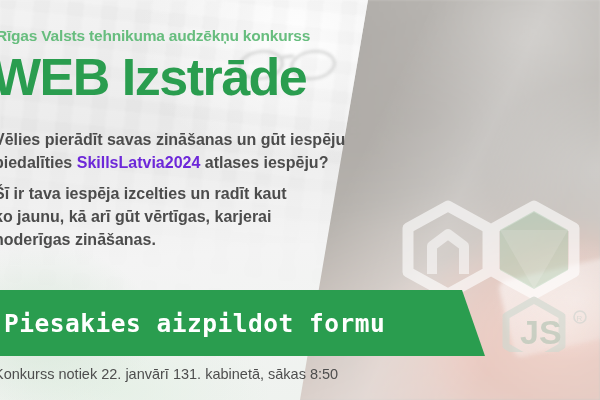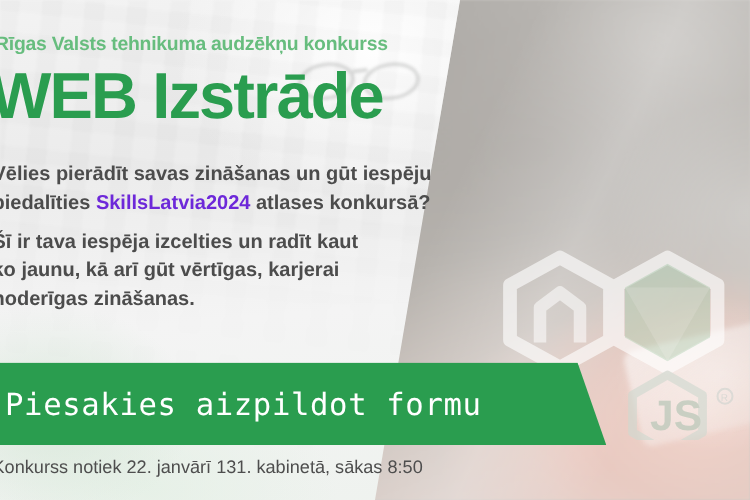--- a/index.html
+++ b/index.html
@@ -121,21 +121,21 @@
   .cta {
     position:absolute; left:-10px; top:290px;
     width:500px; height:66px;
     background:#2a9d4f;
     clip-path:polygon(0 0, 472px 0, 495px 66px, 0 66px);
     display:flex; align-items:center;
   }
   .cta-label {
     margin-left:14px;
     font-family:"DejaVu Sans Mono", "Liberation Mono", monospace;
-    font-size:24.5px; font-weight:normal;
+    font-size:24.5px; font-weight:bold;
     color:#ffffff;
     letter-spacing:0.5px;
     white-space:nowrap;
     text-align:right;
   }
 
   .footnote {
     position:absolute; left:-6px; top:366px;
     font-size:14.5px; font-weight:normal;
     color:#4e4e4e;
@@ -175,21 +175,21 @@
     <text x="148" y="168" font-family="'Liberation Sans', sans-serif" font-size="34" font-weight="bold" fill="#b6c6b6" opacity="0.95">JS</text>
     <circle cx="208" cy="141" r="6" fill="none" stroke="#cfd4cf" stroke-width="1.6" opacity="0.9"></circle>
     <text x="204.5" y="144.5" font-family="'Liberation Sans', sans-serif" font-size="8" fill="#cfd4cf" opacity="0.95">R</text>
   </svg>
 
   <div class="kicker">Rīgas Valsts tehnikuma audzēkņu konkurss</div>
   <h1 class="title">WEB Izstrāde</h1>
 
   <div class="para para-1">
     <div>Vēlies pierādīt savas zināšanas un gūt iespēju</div>
-    <div><span>piedalīties </span><span class="hl">SkillsLatvia2024</span><span> atlases konkursā?</span></div>
+    <div><span>piedalīties </span><span class="hl">SkillsLatvia2024</span><span> atlases iespēju?</span></div>
   </div>
 
   <div class="para para-2">
     <div>Šī ir tava iespēja izcelties un radīt kaut</div>
     <div>ko jaunu, kā arī gūt vērtīgas, karjerai</div>
     <div>noderīgas zināšanas.</div>
   </div>
 
   <div class="cta">
     <span class="cta-label">Piesakies aizpildot formu</span>

